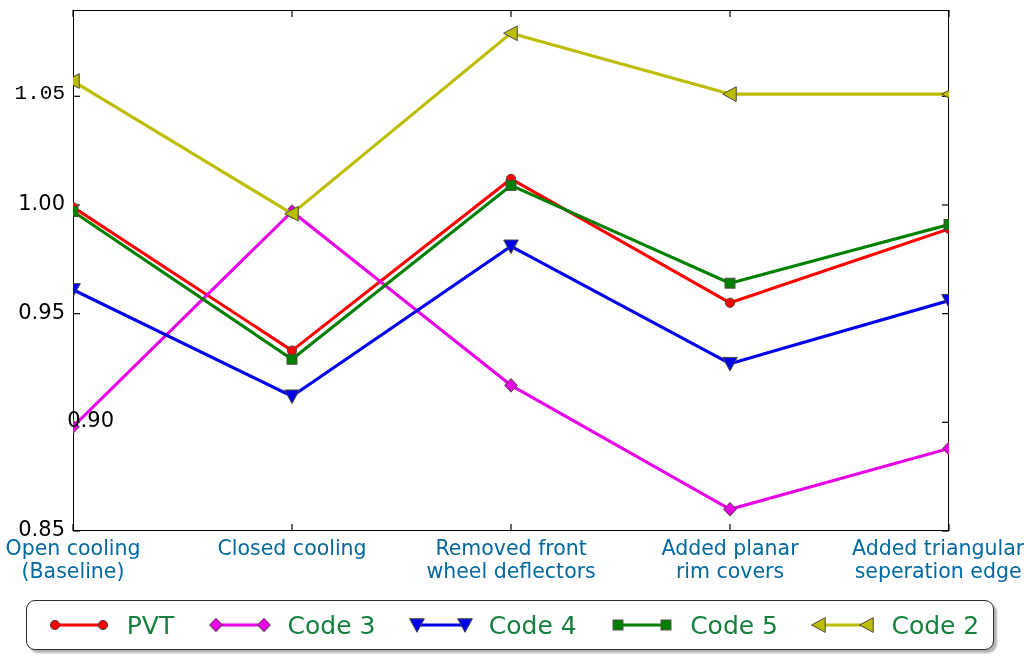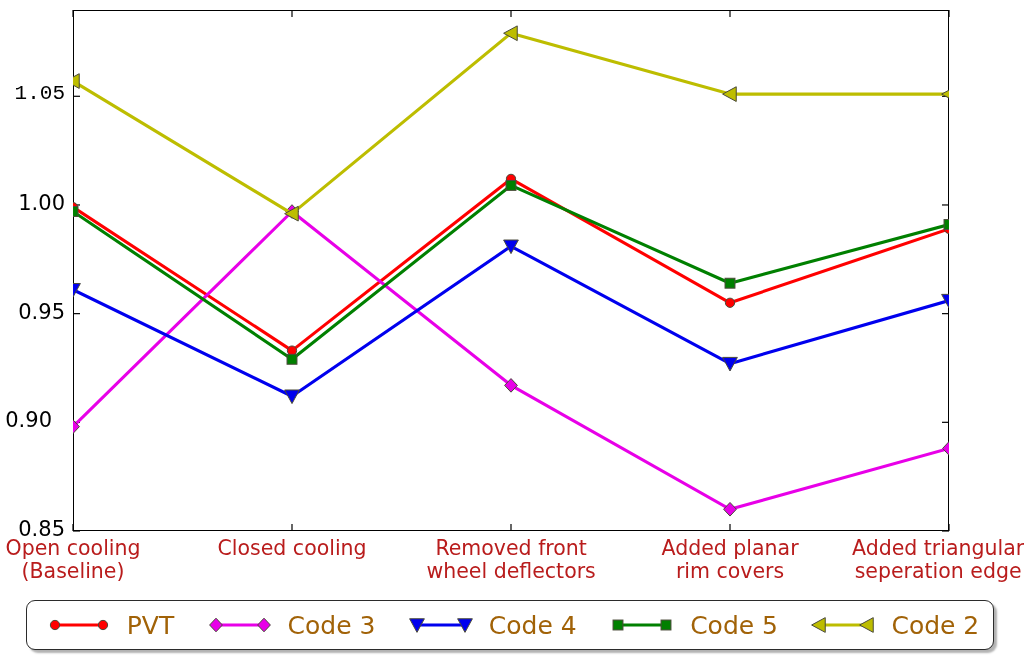--- a/index.html
+++ b/index.html
@@ -41,21 +41,21 @@
     position: absolute;
     text-align: right;
     font-size: 21px;
     color: #000000;
     white-space: nowrap;
   }
   .xtick-label {
     position: absolute;
     text-align: center;
     font-size: 20.5px;
-    color: #b91c1c;
+    color: #0369a1;
     line-height: 1.12;
     white-space: nowrap;
   }
   
   .legend-box {
     position: absolute;
     left: 26px;
     top: 600px;
     width: 968px;
     height: 50px;
@@ -75,21 +75,21 @@
     align-items: center;
     gap: 10px;
   }
   .legend-entry .legend-sample {
     width: 76px;
     height: 26px;
     display: block;
   }
   .legend-entry .legend-label {
     font-size: 25px;
-    color: #a16207;
+    color: #15803d;
     white-space: nowrap;
   }
 </style>
 </head>
 <body>
 
 <div id="figure">
 
   <div class="axis-frame"></div>
 
@@ -160,21 +160,21 @@
           <polygon points="298.24,206.3016604088442 298.24,221.02166040884424 284.64,213.66166040884423" fill="#BDBD00" stroke="#4a4a3a" stroke-width="1"></polygon>
           <polygon points="517.24,25.896987901543483 517.24,40.61698790154348 503.64,33.25698790154348" fill="#BDBD00" stroke="#4a4a3a" stroke-width="1"></polygon>
           <polygon points="736.24,86.75639549436791 736.24,101.4763954943679 722.64,94.11639549436791" fill="#BDBD00" stroke="#4a4a3a" stroke-width="1"></polygon>
           <polygon points="955.24,86.75639549436791 955.24,101.4763954943679 941.64,94.11639549436791" fill="#BDBD00" stroke="#4a4a3a" stroke-width="1"></polygon>
         </g>
       </g>
   </svg>
 
   <div id="ytick-labels">
       <div class="ytick-label" style="right: 959px; top: 517px;">0.85</div>
-      <div class="ytick-label" style="right: 972px; top: 408.322px;">0.90</div>
+      <div class="ytick-label" style="right: 910px; top: 408.322px;">0.90</div>
       <div class="ytick-label" style="right: 959px; top: 299.645px;">0.95</div>
       <div class="ytick-label" style="right: 959px; top: 190.967px; margin-left: 17px;">1.00</div>
       <div class="ytick-label" style="right: 959px; top: 82px; font-family: Liberation Mono, monospace;">1.05</div>
     </div>
   <div id="xtick-labels">
       <div class="xtick-label" style="top: 537px; left: 5.5px; width: auto;">
         <div>Open cooling</div>
         <div>(Baseline)</div>
       </div>
       <div class="xtick-label" style="top: 537px; left: 217.5px; width: auto; text-align: center;">

